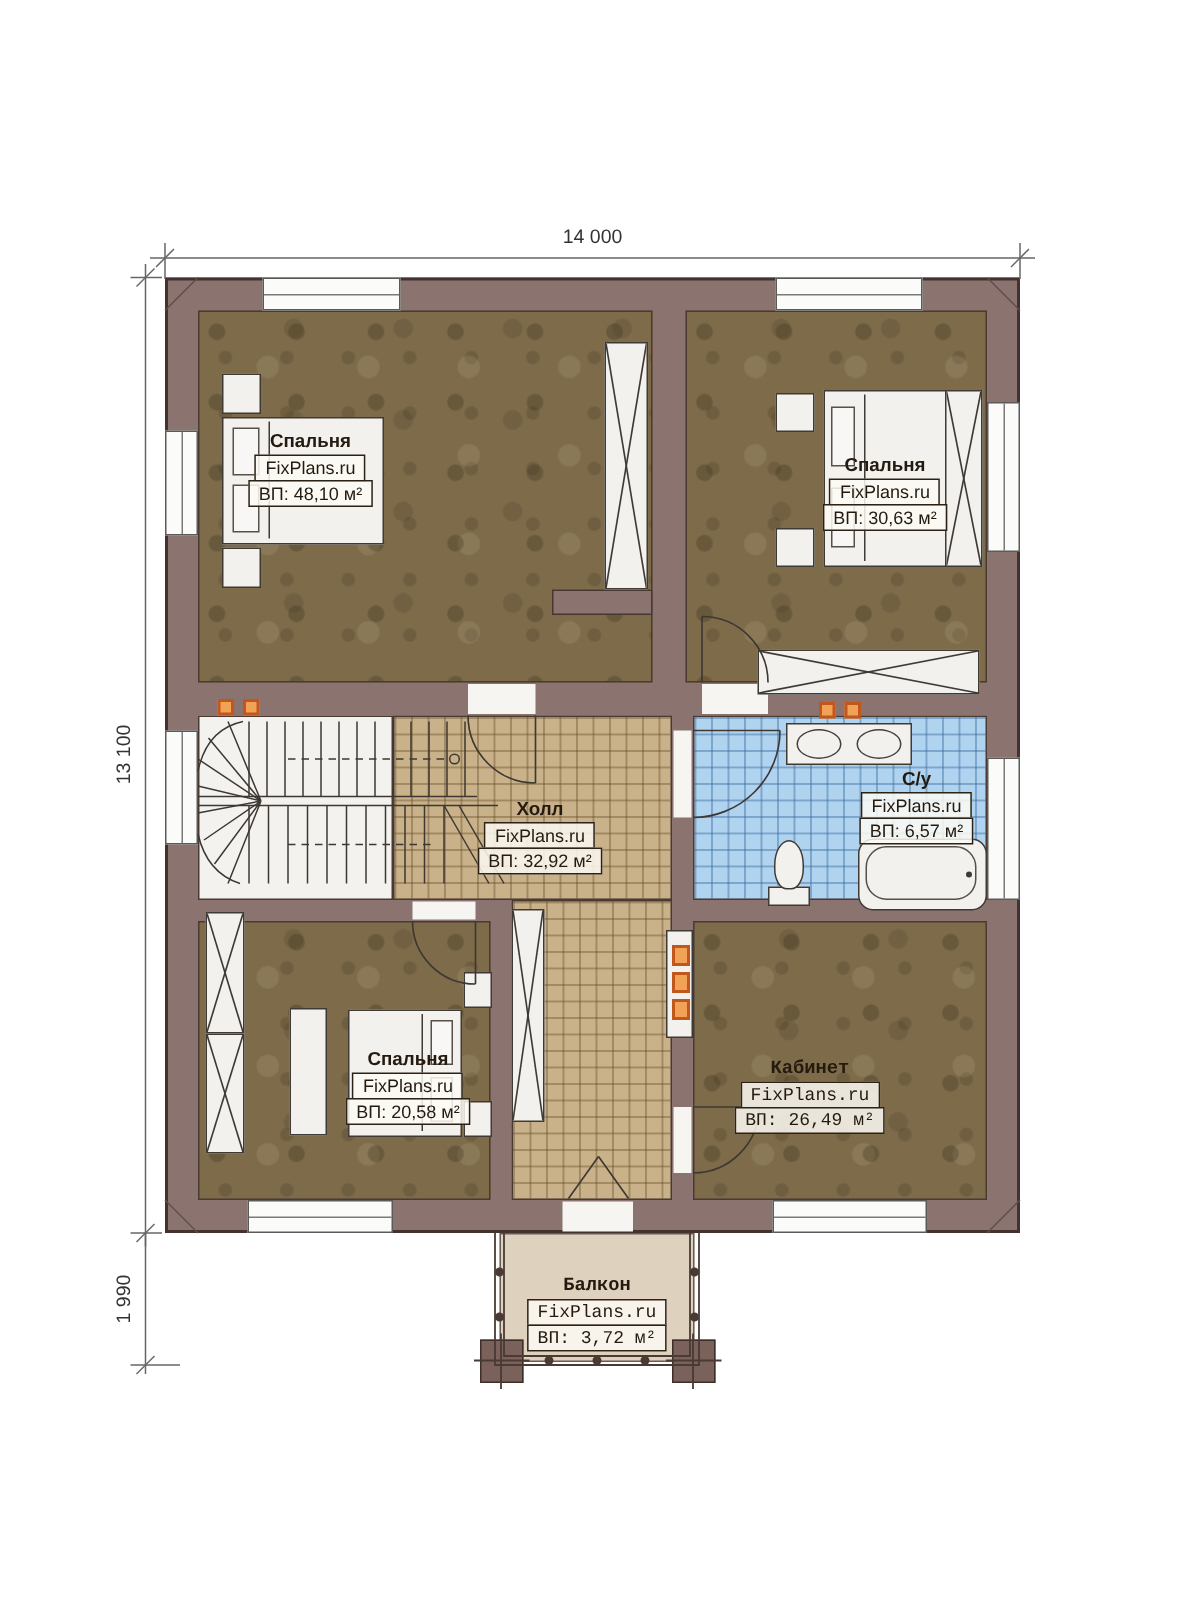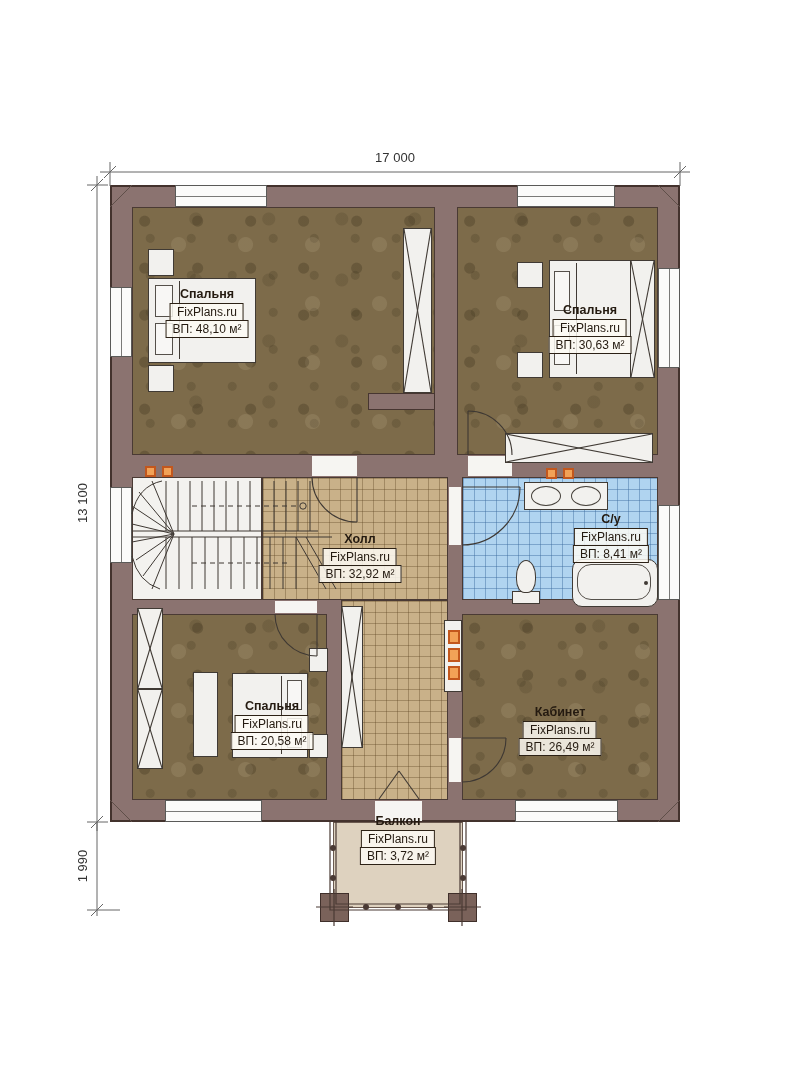--- a/index.html
+++ b/index.html
@@ -224,21 +224,21 @@
         <path d="M108,822 L87,822"></path>
       <path d="M97,176 L97,831"></path>
       <path d="M91,191 L103,179"></path>
         <path d="M91,828 L103,816"></path>
       <path d="M97,822 L97,916"></path>
         <path d="M87,910 L120,910"></path>
       <path d="M91,916 L103,904"></path>
     </g>
   </svg>
 
-  <div class="dim-label" style="left:395px;top:150px;transform:translateX(-50%);">17 000</div>
+  <div class="dim-label" style="left:395px;top:150px;transform:translateX(-50%);">14 000</div>
   <div class="dim-label" style="left:82px;top:503px;transform:translate(-50%,-50%) rotate(-90deg);">13 100</div>
   <div class="dim-label" style="left:82px;top:866px;transform:translate(-50%,-50%) rotate(-90deg);">1 990</div>
 
   <div class="room-label" style="left:207px;top:287px;">
     <div class="room-name">Спальня</div>
     <div class="label-box">FixPlans.ru</div>
     <div class="label-box">ВП: 48,10 м²</div>
   </div>
   <div class="room-label" style="left:590px;top:303px;">
     <div class="room-name">Спальня</div>
@@ -246,31 +246,31 @@
     <div class="label-box">ВП: 30,63 м²</div>
   </div>
   <div class="room-label" style="left:360px;top:532px;">
     <div class="room-name">Холл</div>
     <div class="label-box">FixPlans.ru</div>
     <div class="label-box">ВП: 32,92 м²</div>
   </div>
   <div class="room-label" style="left:611px;top:512px;">
     <div class="room-name">С/у</div>
     <div class="label-box">FixPlans.ru</div>
-    <div class="label-box">ВП: 8,41 м²</div>
+    <div class="label-box">ВП: 6,57 м²</div>
   </div>
   <div class="room-label" style="left:272px;top:699px;">
     <div class="room-name">Спальня</div>
     <div class="label-box">FixPlans.ru</div>
     <div class="label-box">ВП: 20,58 м²</div>
   </div>
-  <div class="room-label" style="left:560px;top:705px;">
+  <div class="room-label" style="left:540px;top:705px;font-family:Liberation Mono, monospace;">
     <div class="room-name">Кабинет</div>
     <div class="label-box">FixPlans.ru</div>
     <div class="label-box">ВП: 26,49 м²</div>
   </div>
-  <div class="room-label" style="left:398px;top:814px;">
+  <div class="room-label" style="left:398px;top:850px;font-family:Liberation Mono, monospace;">
     <div class="room-name">Балкон</div>
     <div class="label-box">FixPlans.ru</div>
     <div class="label-box">ВП: 3,72 м²</div>
   </div>
 
 </div>
 
 </body></html>

